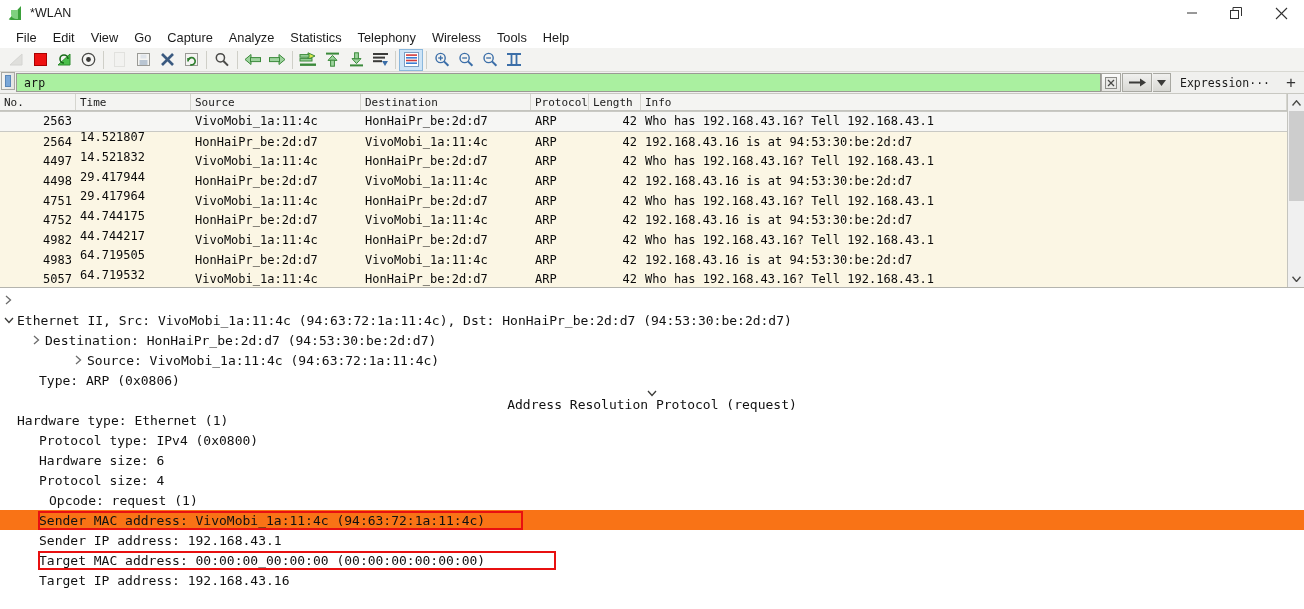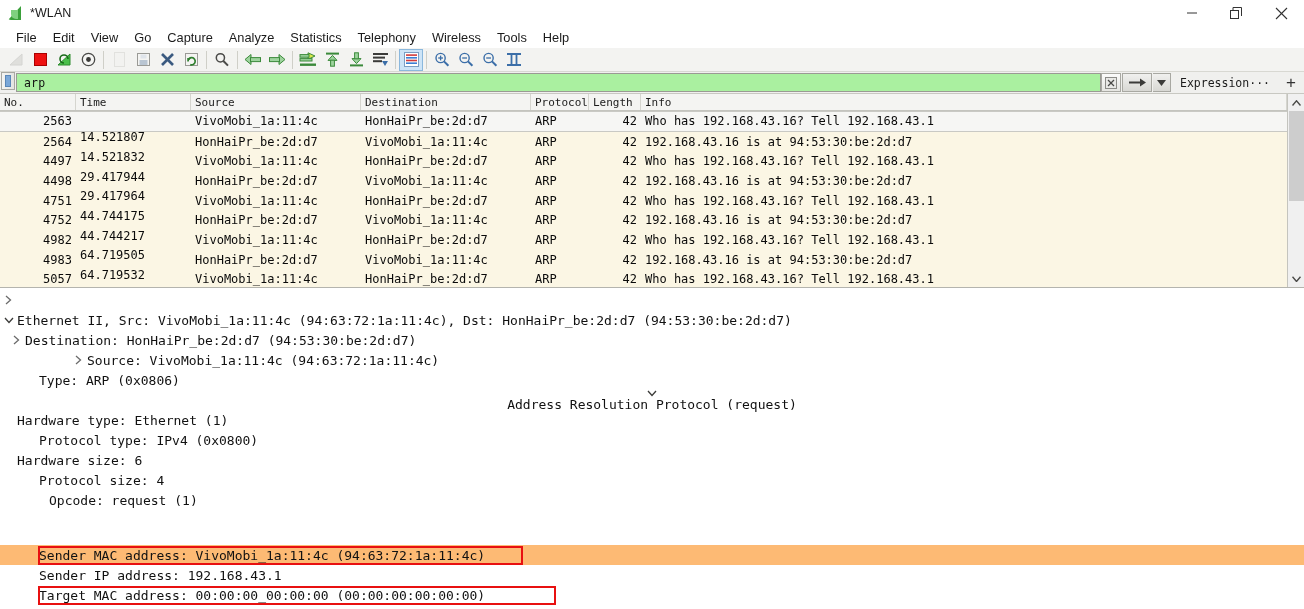--- a/index.html
+++ b/index.html
@@ -132,21 +132,21 @@
   
   .packet-detail {
     height:auto; background:#ffffff; position:relative;
     font-family:"DejaVu Sans Mono", monospace; font-size:13px; color:#111;
     padding-top:2px; overflow:hidden;
   }
   .pd-row {
     height:20px; display:flex; align-items:center; position:relative;
     white-space:nowrap;
   }
-  .pd-row.selrow { background:#fdba74;margin-top:35px; }
+  .pd-row.selrow { background:#f97316; }
   .pd-arrow {
     width:17px; flex:none; display:flex; align-items:center; justify-content:center;
     color:#6b6b6b;
   }
   .pd-text { display:inline-block; }
   .boxed {
     position:absolute; border:2.5px solid #e81010; left:38px; top:1px; height:19px;
     box-sizing:border-box; pointer-events:none;
   }
 </style>
@@ -487,21 +487,21 @@
       </span>
     </div>
     <div class="pd-row" style="padding-left: 0px;">
       <span class="pd-arrow">
         <svg width="10" height="7">
           <polyline points="1,1 5,5.5 9,1" fill="none" stroke="#3b3b39" stroke-width="1.3"></polyline>
         </svg>
       </span>
       <span class="pd-text">Ethernet II, Src: VivoMobi_1a:11:4c (94:63:72:1a:11:4c), Dst: HonHaiPr_be:2d:d7 (94:53:30:be:2d:d7)</span>
     </div>
-    <div class="pd-row" style="padding-left: 8px;">
+    <div class="pd-row" style="padding-left: 28px;">
       <span class="pd-arrow">
         <svg width="7" height="10">
           <polyline points="1,1 5.5,5 1,9" fill="none" stroke="#6b6b6b" stroke-width="1.3"></polyline>
         </svg>
       </span>
       <span class="pd-text">Destination: HonHaiPr_be:2d:d7 (94:53:30:be:2d:d7)</span>
     </div>
     <div class="pd-row" style="padding-left: 22px; margin-left: 48px;">
       <span class="pd-arrow">
         <svg width="7" height="10">
@@ -523,21 +523,21 @@
       <span class="pd-text">Address Resolution Protocol (request)</span>
     </div>
     <div class="pd-row" style="">
       <span class="pd-arrow"></span>
       <span class="pd-text">Hardware type: Ethernet (1)</span>
     </div>
     <div class="pd-row" style="padding-left: 22px;">
       <span class="pd-arrow"></span>
       <span class="pd-text">Protocol type: IPv4 (0x0800)</span>
     </div>
-    <div class="pd-row" style="">
+    <div class="pd-row" style="padding-left: 22px;">
       <span class="pd-arrow"></span>
       <span class="pd-text">Hardware size: 6</span>
     </div>
     <div class="pd-row" style="padding-left: 22px;">
       <span class="pd-arrow"></span>
       <span class="pd-text">Protocol size: 4</span>
     </div>
     <div class="pd-row" style="padding-left: 32px;">
       <span class="pd-arrow"></span>
       <span class="pd-text">Opcode: request (1)</span>

